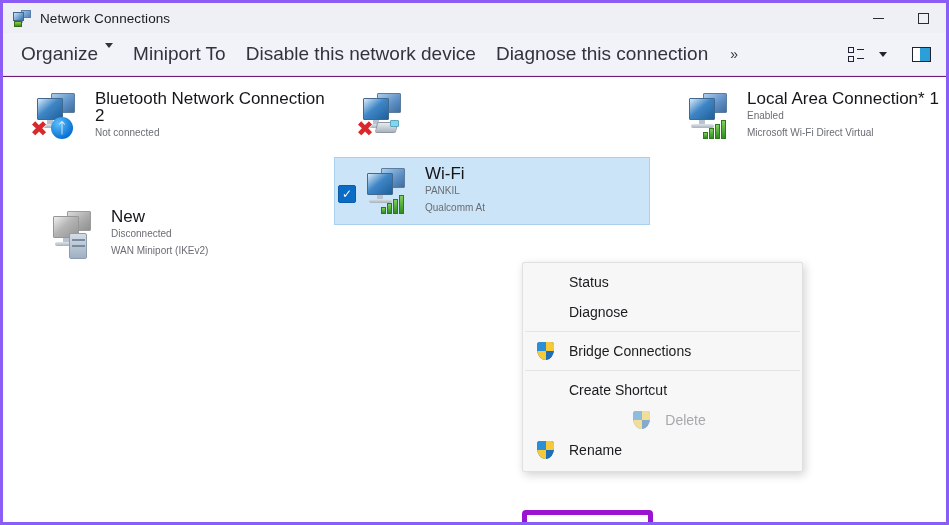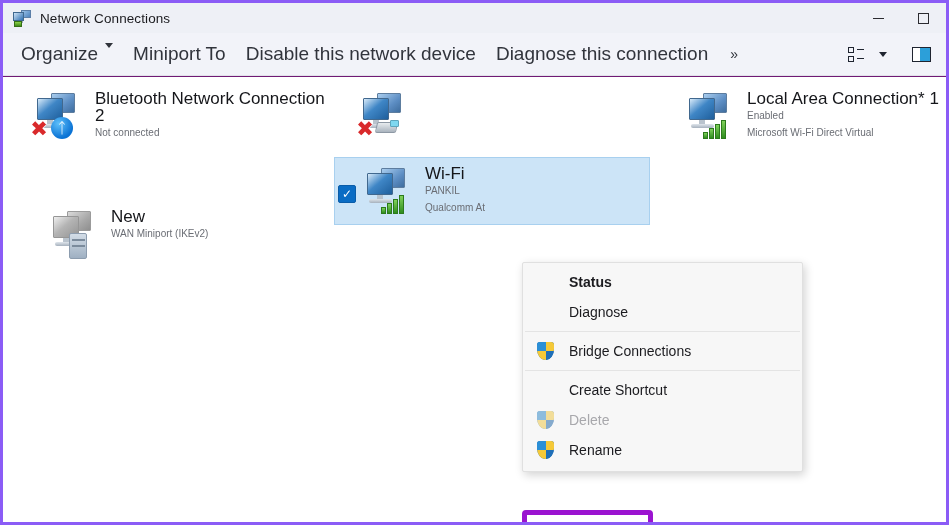--- a/index.html
+++ b/index.html
@@ -361,22 +361,22 @@
   .menu-row {
     height: 30px;
     display: flex;
     align-items: center;
     padding-left: 12px;
     font-size: 14px;
     color: #1b1b1f;
     cursor: default;
     position: relative;
   }
-  .menu-row.bold { font-weight: bold; }
-  .menu-row.disabled { color: #a8a8ac; }
+  .menu-row.bold { font-weight: normal; }
+  .menu-row.disabled { color: #a8a8ac; justify-content: center; }
   .menu-icon {
     width: 22px; height: 22px;
     flex: 0 0 auto;
     margin-right: 12px;
     position: relative;
   }
   .menu-label { line-height: 18px; }
   .shield {
     position: absolute;
     left: 2px; top: 2px;
@@ -534,20 +534,21 @@
           <div class="mon grey">
             <span class="back"></span>
               <span class="front"></span>
               <span class="neck"></span>
               <span class="base"></span>
           </div>
           <div class="overlay-server"></div>
         </div>
         <div class="conn-text">
           <div class="conn-name">New</div>
+          <div class="conn-sub">Disconnected</div>
           <div class="conn-sub">WAN Miniport (IKEv2)</div>
         </div>
       </div>
 
       <div class="conn-item selected" style="left:331px; top:80px; width:316px;">
         <div class="sel-check">✓</div>
         <div class="conn-icon-wrap" style="margin-left:18px;">
           <div class="mon">
             <span class="back"></span>
               <span class="front"></span>

